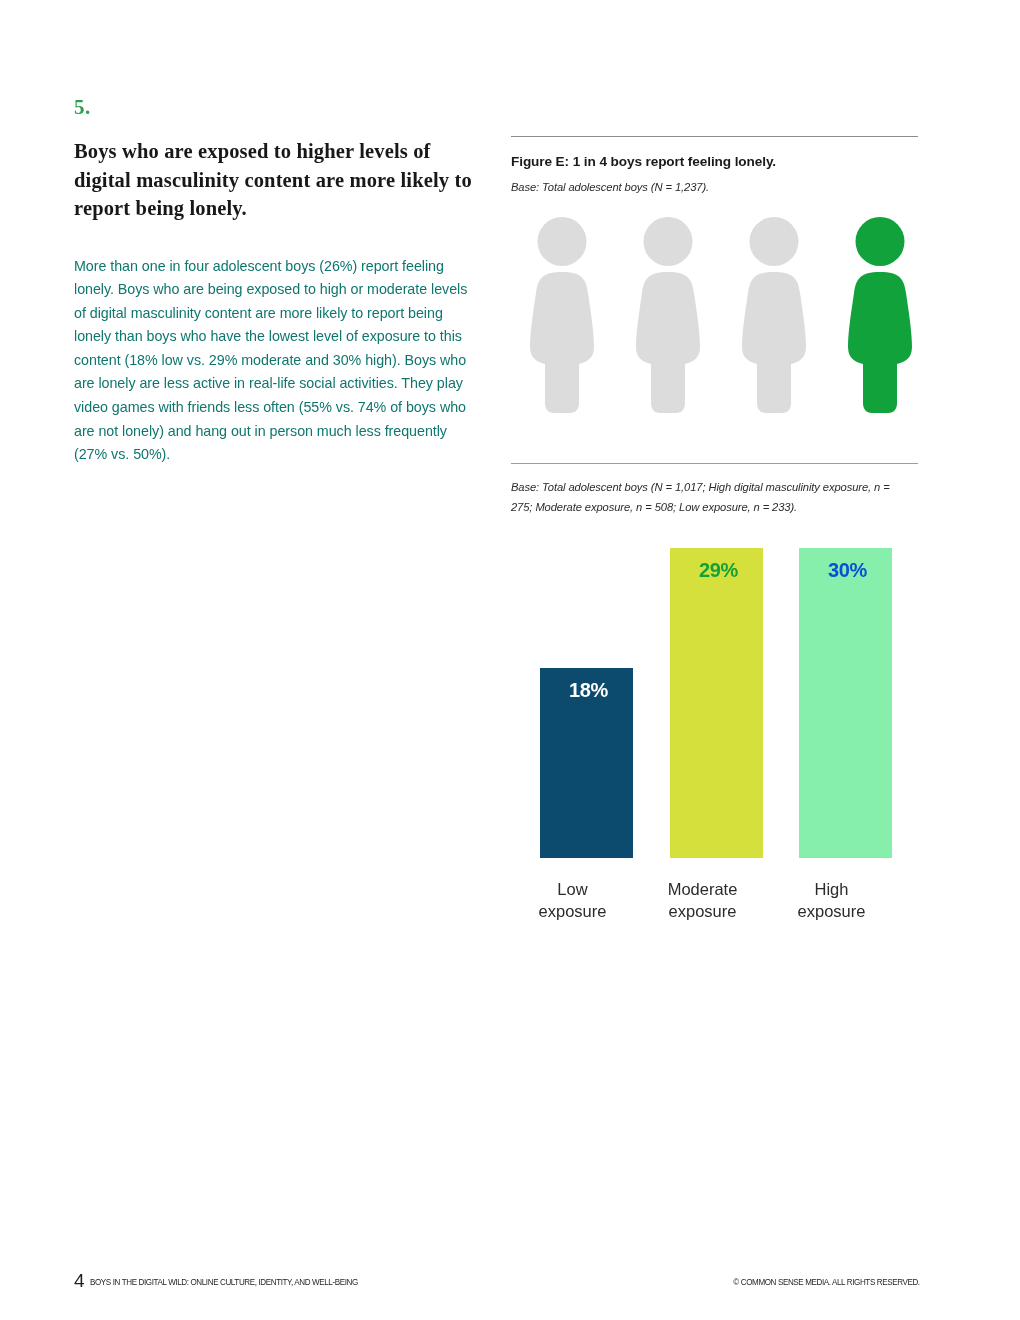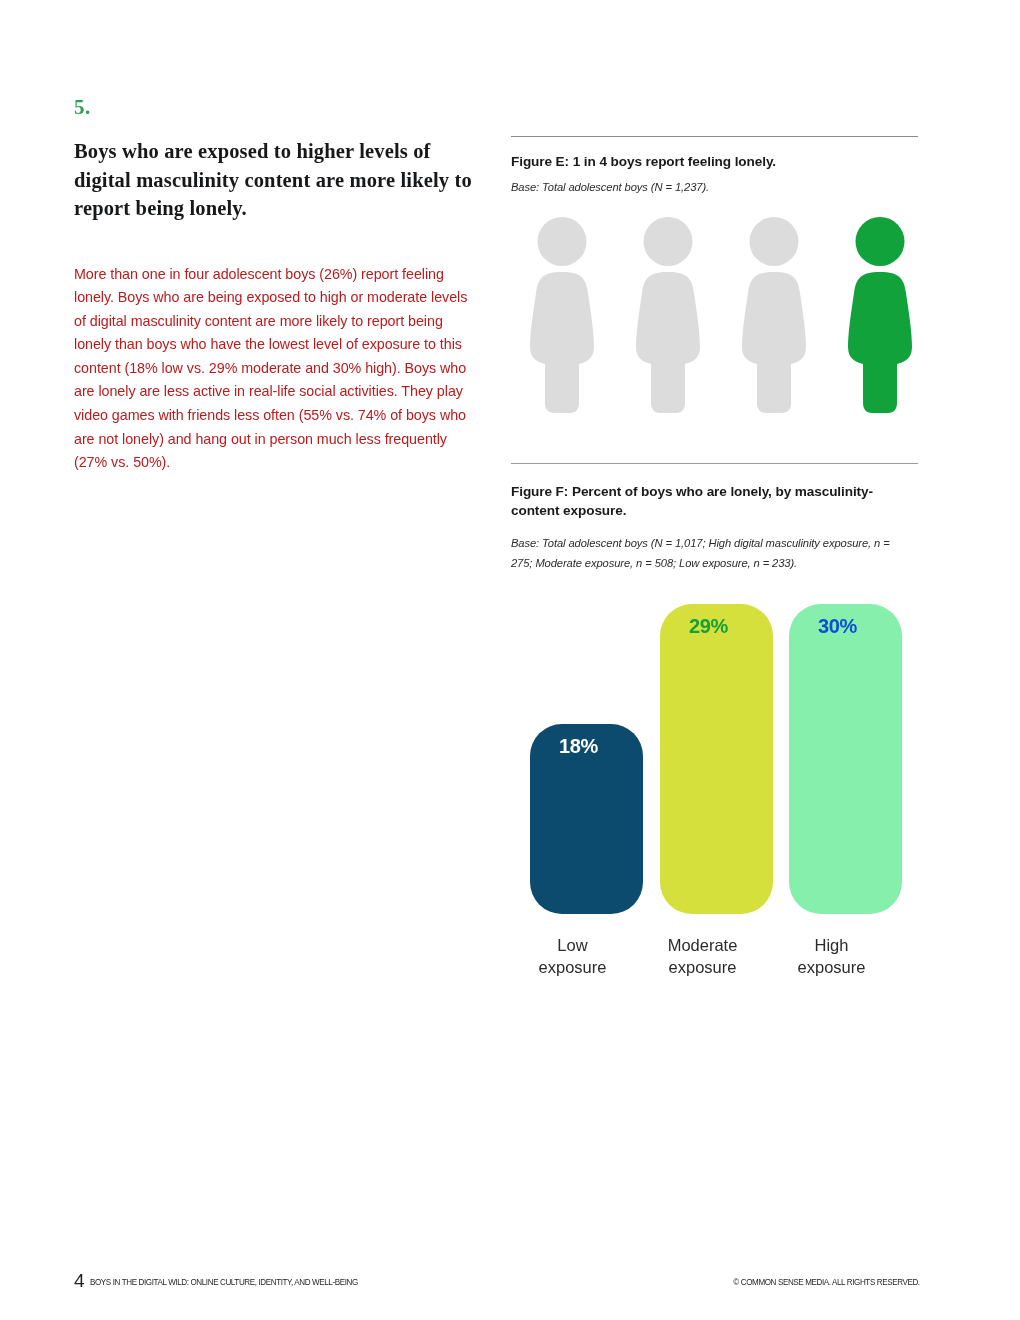--- a/index.html
+++ b/index.html
@@ -36,25 +36,25 @@
     font-family: "Liberation Serif", serif;
     font-weight: bold;
     font-size: 20.5px;
     line-height: 28.5px;
     color: #17181a;
     margin-top: 19px;
     letter-spacing: 0.15px;
     width: 400px;
   }
   .body-text {
-    margin-top: 40px;
+    margin-top: 32px;
     font-family: "Liberation Sans", sans-serif;
     font-size: 14.3px;
     line-height: 23.6px;
-    color: #b91c1c;
+    color: #0f766e;
     width: 408px;
     letter-spacing: -0.05px;
   }
 
   
   .right-col {
     position: absolute;
     left: 511px;
     top: 0;
     width: 407px;
@@ -105,23 +105,22 @@
   }
   .bar-col {
     position: absolute;
     bottom: 0;
     width: 97px;
     text-align: center;
   }
   .bar {
     position: absolute;
     bottom: 83px;
-    left: 6px;
-    width: 113px;
-    border-radius: 32px;
+    left: 16px;
+    width: 93px;
   }
   .bar-value {
     position: absolute;
     top: 11px;
     left: 0;
     width: 97px;
     text-align: center;
     font-family: "Liberation Sans", sans-serif;
     font-weight: bold;
     font-size: 20px;
@@ -229,21 +228,20 @@
             <circle cx="38" cy="24.5" r="24.5" fill="#11a23c"></circle>
             <path fill="#11a23c" d="M38 55 C 58 55, 62 62, 64 76 C 67 96, 70 116, 70 130 C 70 142, 62 145, 55 147 C 55 160, 55 178, 55 186 C 55 192, 52 196, 46 196 L 30 196 C 24 196, 21 192, 21 186 C 21 178, 21 160, 21 147 C 14 145, 6 142, 6 130 C 6 116, 9 96, 12 76 C 14 62, 18 55, 38 55 Z"></path>
           </svg>
         </div>
 
       </div>
     </div>
 
     <div style="position:absolute; left:0; top:463px; width:407px;">
       <div class="rule light"></div>
-      <div class="fig-title" style="margin-top:18px; width:400px;">Figure F: Percent of boys who are lonely, by masculinity-content exposure.</div>
       <div class="fig-base" style="margin-top:13px; width:390px;">Base: Total adolescent boys (N = 1,017; High digital masculinity exposure, n = 275; Moderate exposure, n = 508; Low exposure, n = 233).</div>
 
       <div class="chart" style="margin-top:24px;">
 
         <div class="bar-col" style="left:13px;">
           <div class="bar" style="height:190px; background:#0c4a6e;">
             <div class="bar-value" style="color:#ffffff;">18%</div>
           </div>
           <div class="bar-label">
             <div>Low</div>

